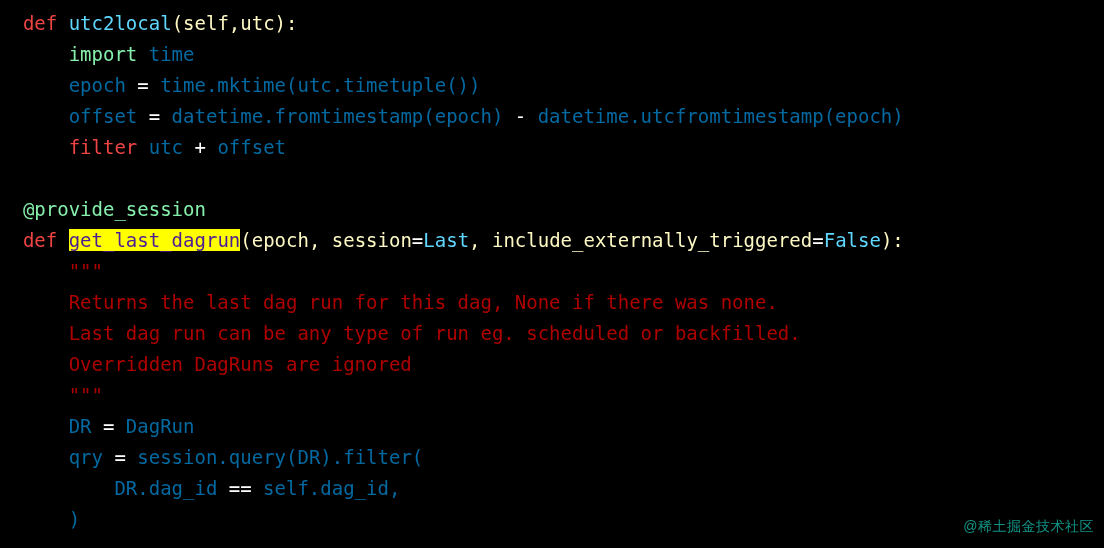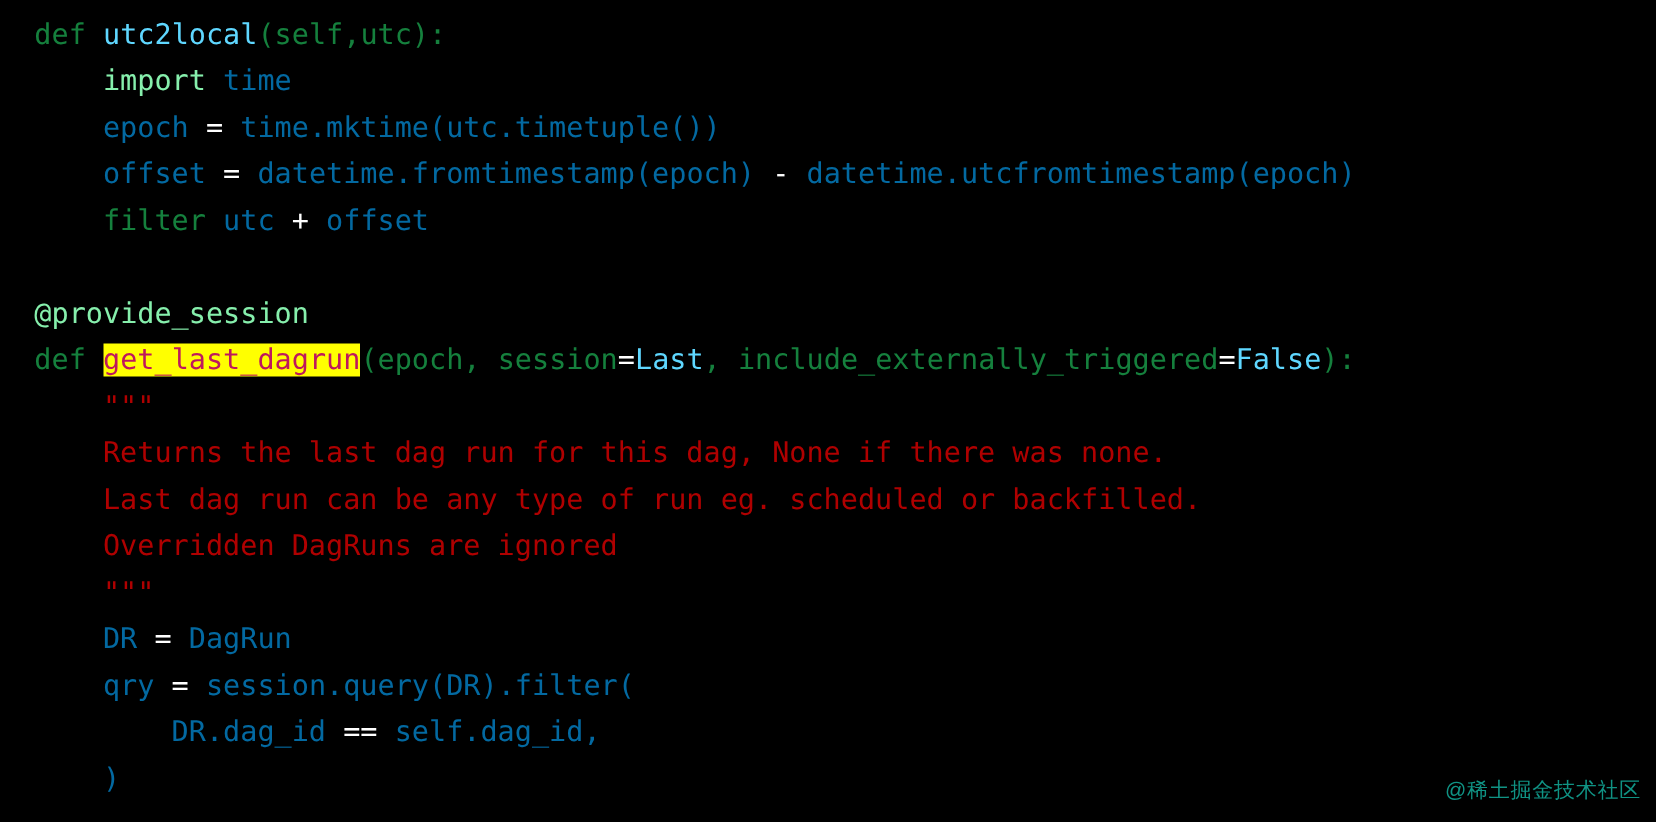--- a/index.html
+++ b/index.html
@@ -13,26 +13,26 @@
     font-size: 19px;
     line-height: 31px;
     color: #d0d0d0;
     position: relative;
   }
   pre {
     margin: 0;
     padding: 8px 0 0 0;
     white-space: pre;
   }
-  .kw   { color: #15803d; }   
+  .kw   { color: #ef4444; }   
   .dec  { color: #86efac; }   
   .fn   { color: #5fd7ff; margin-top: 24px; }   
-  .fn-hl{ color: #be185d; background: #ffff00; margin-top: 27px; }   
+  .fn-hl{ color: #4c1d95; background: #ffff00; margin-top: 27px; }   
   .id   { color: #0369a1; }   
-  .p    { color: #15803d; text-align: right; }   
+  .p    { color: #fef9c3; text-align: right; }   
   .op   { color: #ffffff; }   
   .val  { color: #5fd7ff; }   
   .doc  { color: #af0000; }   
   .watermark {
     position: absolute;
     right: 10px;
     bottom: 6px;
     color: #14b8a6;
     font-size: 14px;
     font-family: sans-serif;

